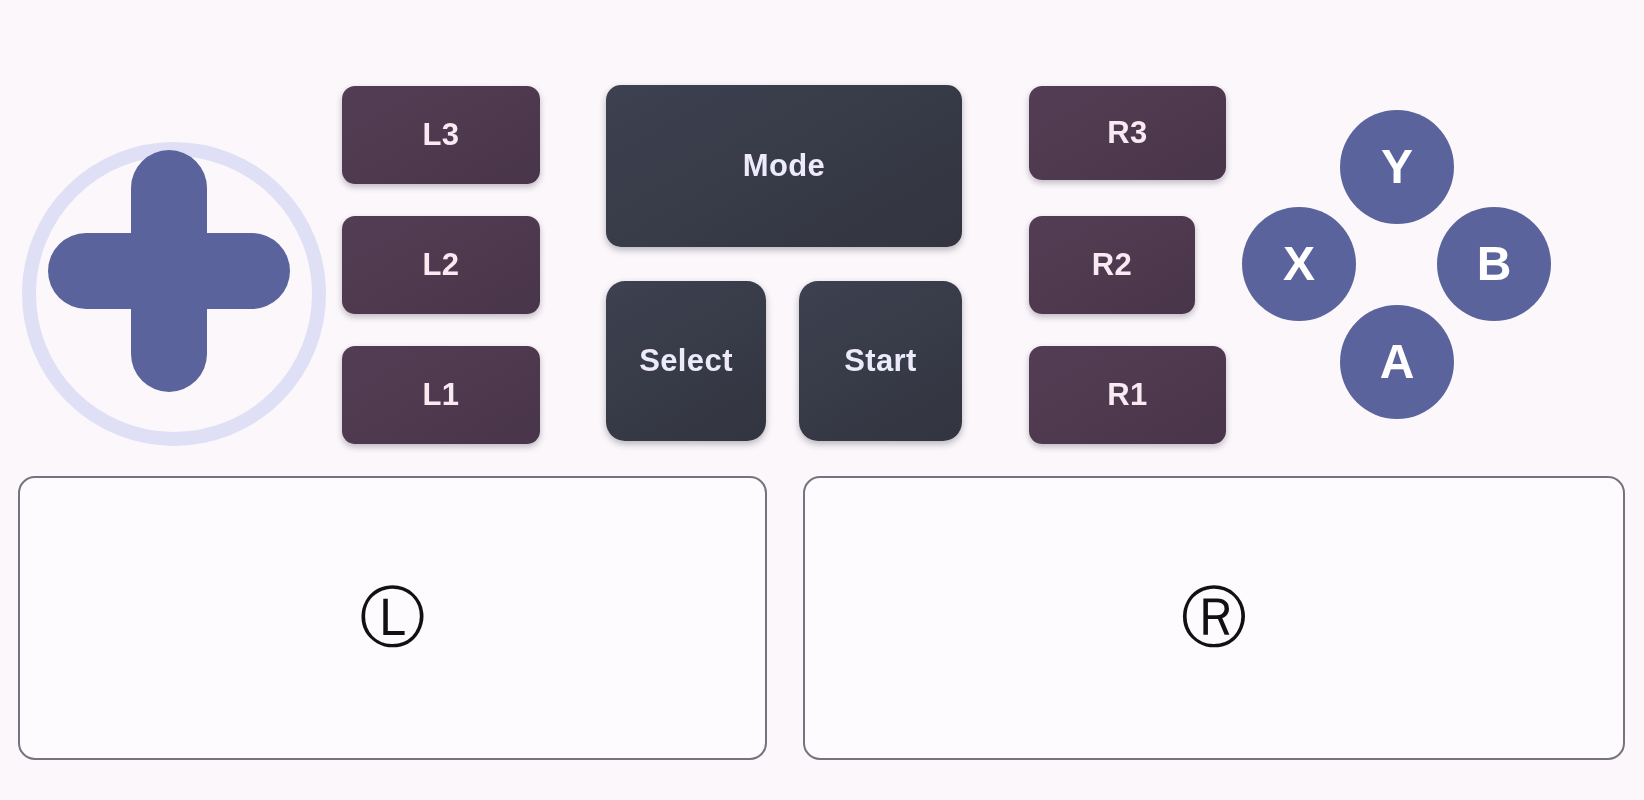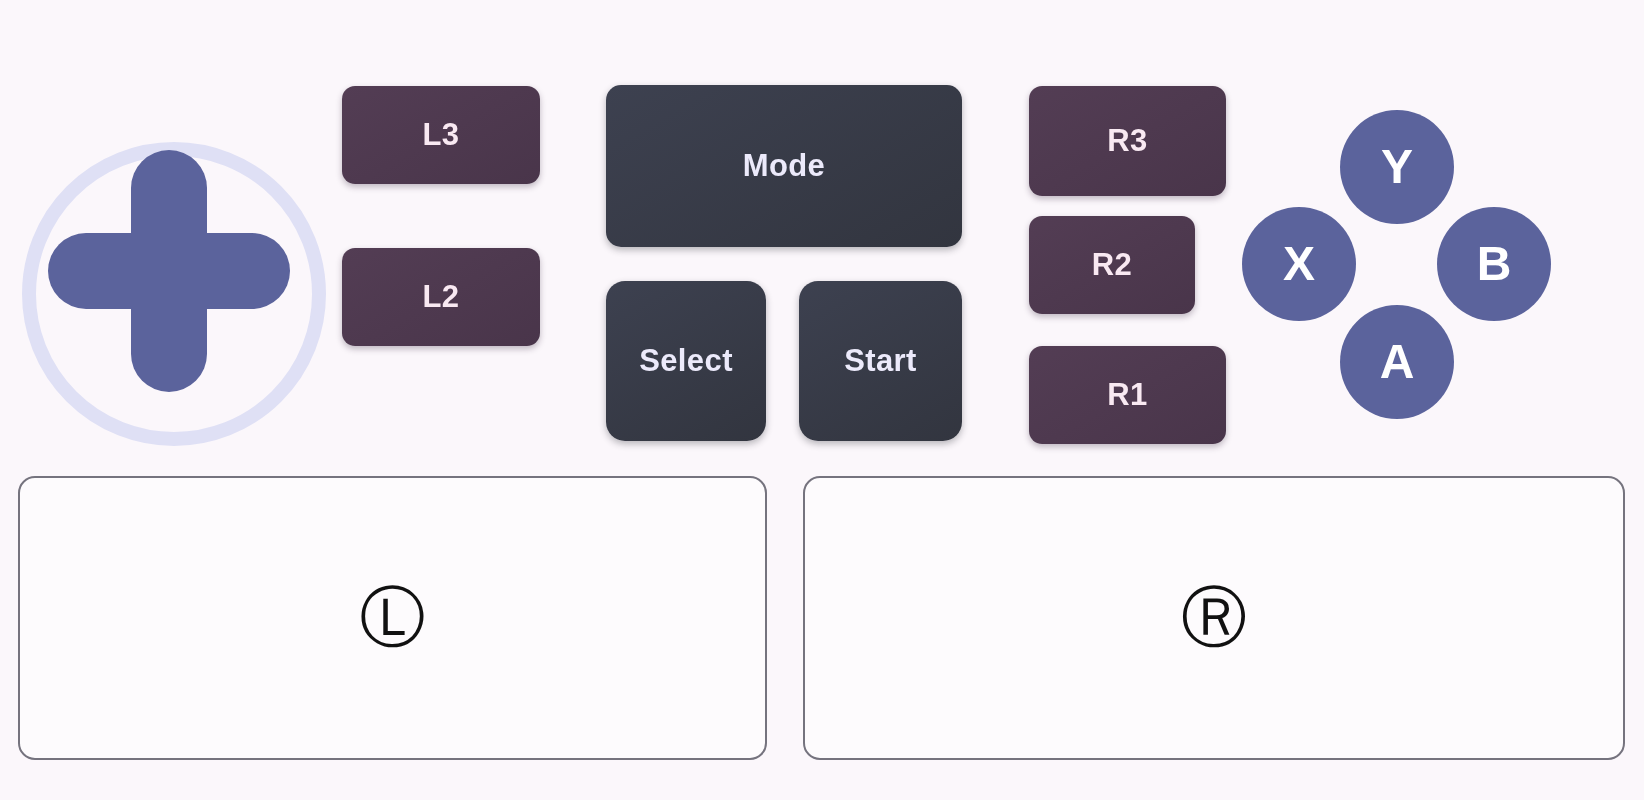--- a/index.html
+++ b/index.html
@@ -159,27 +159,28 @@
 
   <div class="dpad-wrap">
     <div class="dpad-ring"></div>
     <div class="dpad-cross">
       <div class="dpad-bar vert"></div>
       <div class="dpad-bar horz"></div>
     </div>
   </div>
 
   <button class="trigger-btn" style="left:342px; top:86px; width:198px; height:98px;">L3</button>
-  <button class="trigger-btn" style="left:342px; top:216px; width:198px; height:98px;margin-top:32px;">L2</button>
+  <button class="trigger-btn" style="left:342px; top:216px; width:198px; height:98px;">L2</button>
+  <button class="trigger-btn" style="left:342px; top:346px; width:198px; height:98px;">L1</button>
 
   <button class="center-btn" style="left:606px; top:85px; width:356px; height:162px;">Mode</button>
   <button class="center-btn square" style="left:606px; top:281px; width:160px; height:160px;">Select</button>
   <button class="center-btn square" style="left:799px; top:281px; width:163px; height:160px;">Start</button>
 
-  <button class="trigger-btn" style="left:1029px; top:86px; width:197px; height:110px;">R3</button>
+  <button class="trigger-btn" style="left:1029px; top:86px; width:197px; height:94px;">R3</button>
   <button class="trigger-btn" style="left:1029px; top:216px; width:166px; height:98px;">R2</button>
   <button class="trigger-btn" style="left:1029px; top:346px; width:197px; height:98px;text-align:center;">R1</button>
 
   <button class="face-btn" style="left:1340px; top:110px;">Y</button>
   <button class="face-btn" style="left:1242px; top:207px;">X</button>
   <button class="face-btn" style="left:1437px; top:207px;">B</button>
   <button class="face-btn" style="left:1340px; top:305px;">A</button>
 
   <div class="trackpad" id="trackpad-left">
     <span class="stick-glyph">Ⓛ</span>

